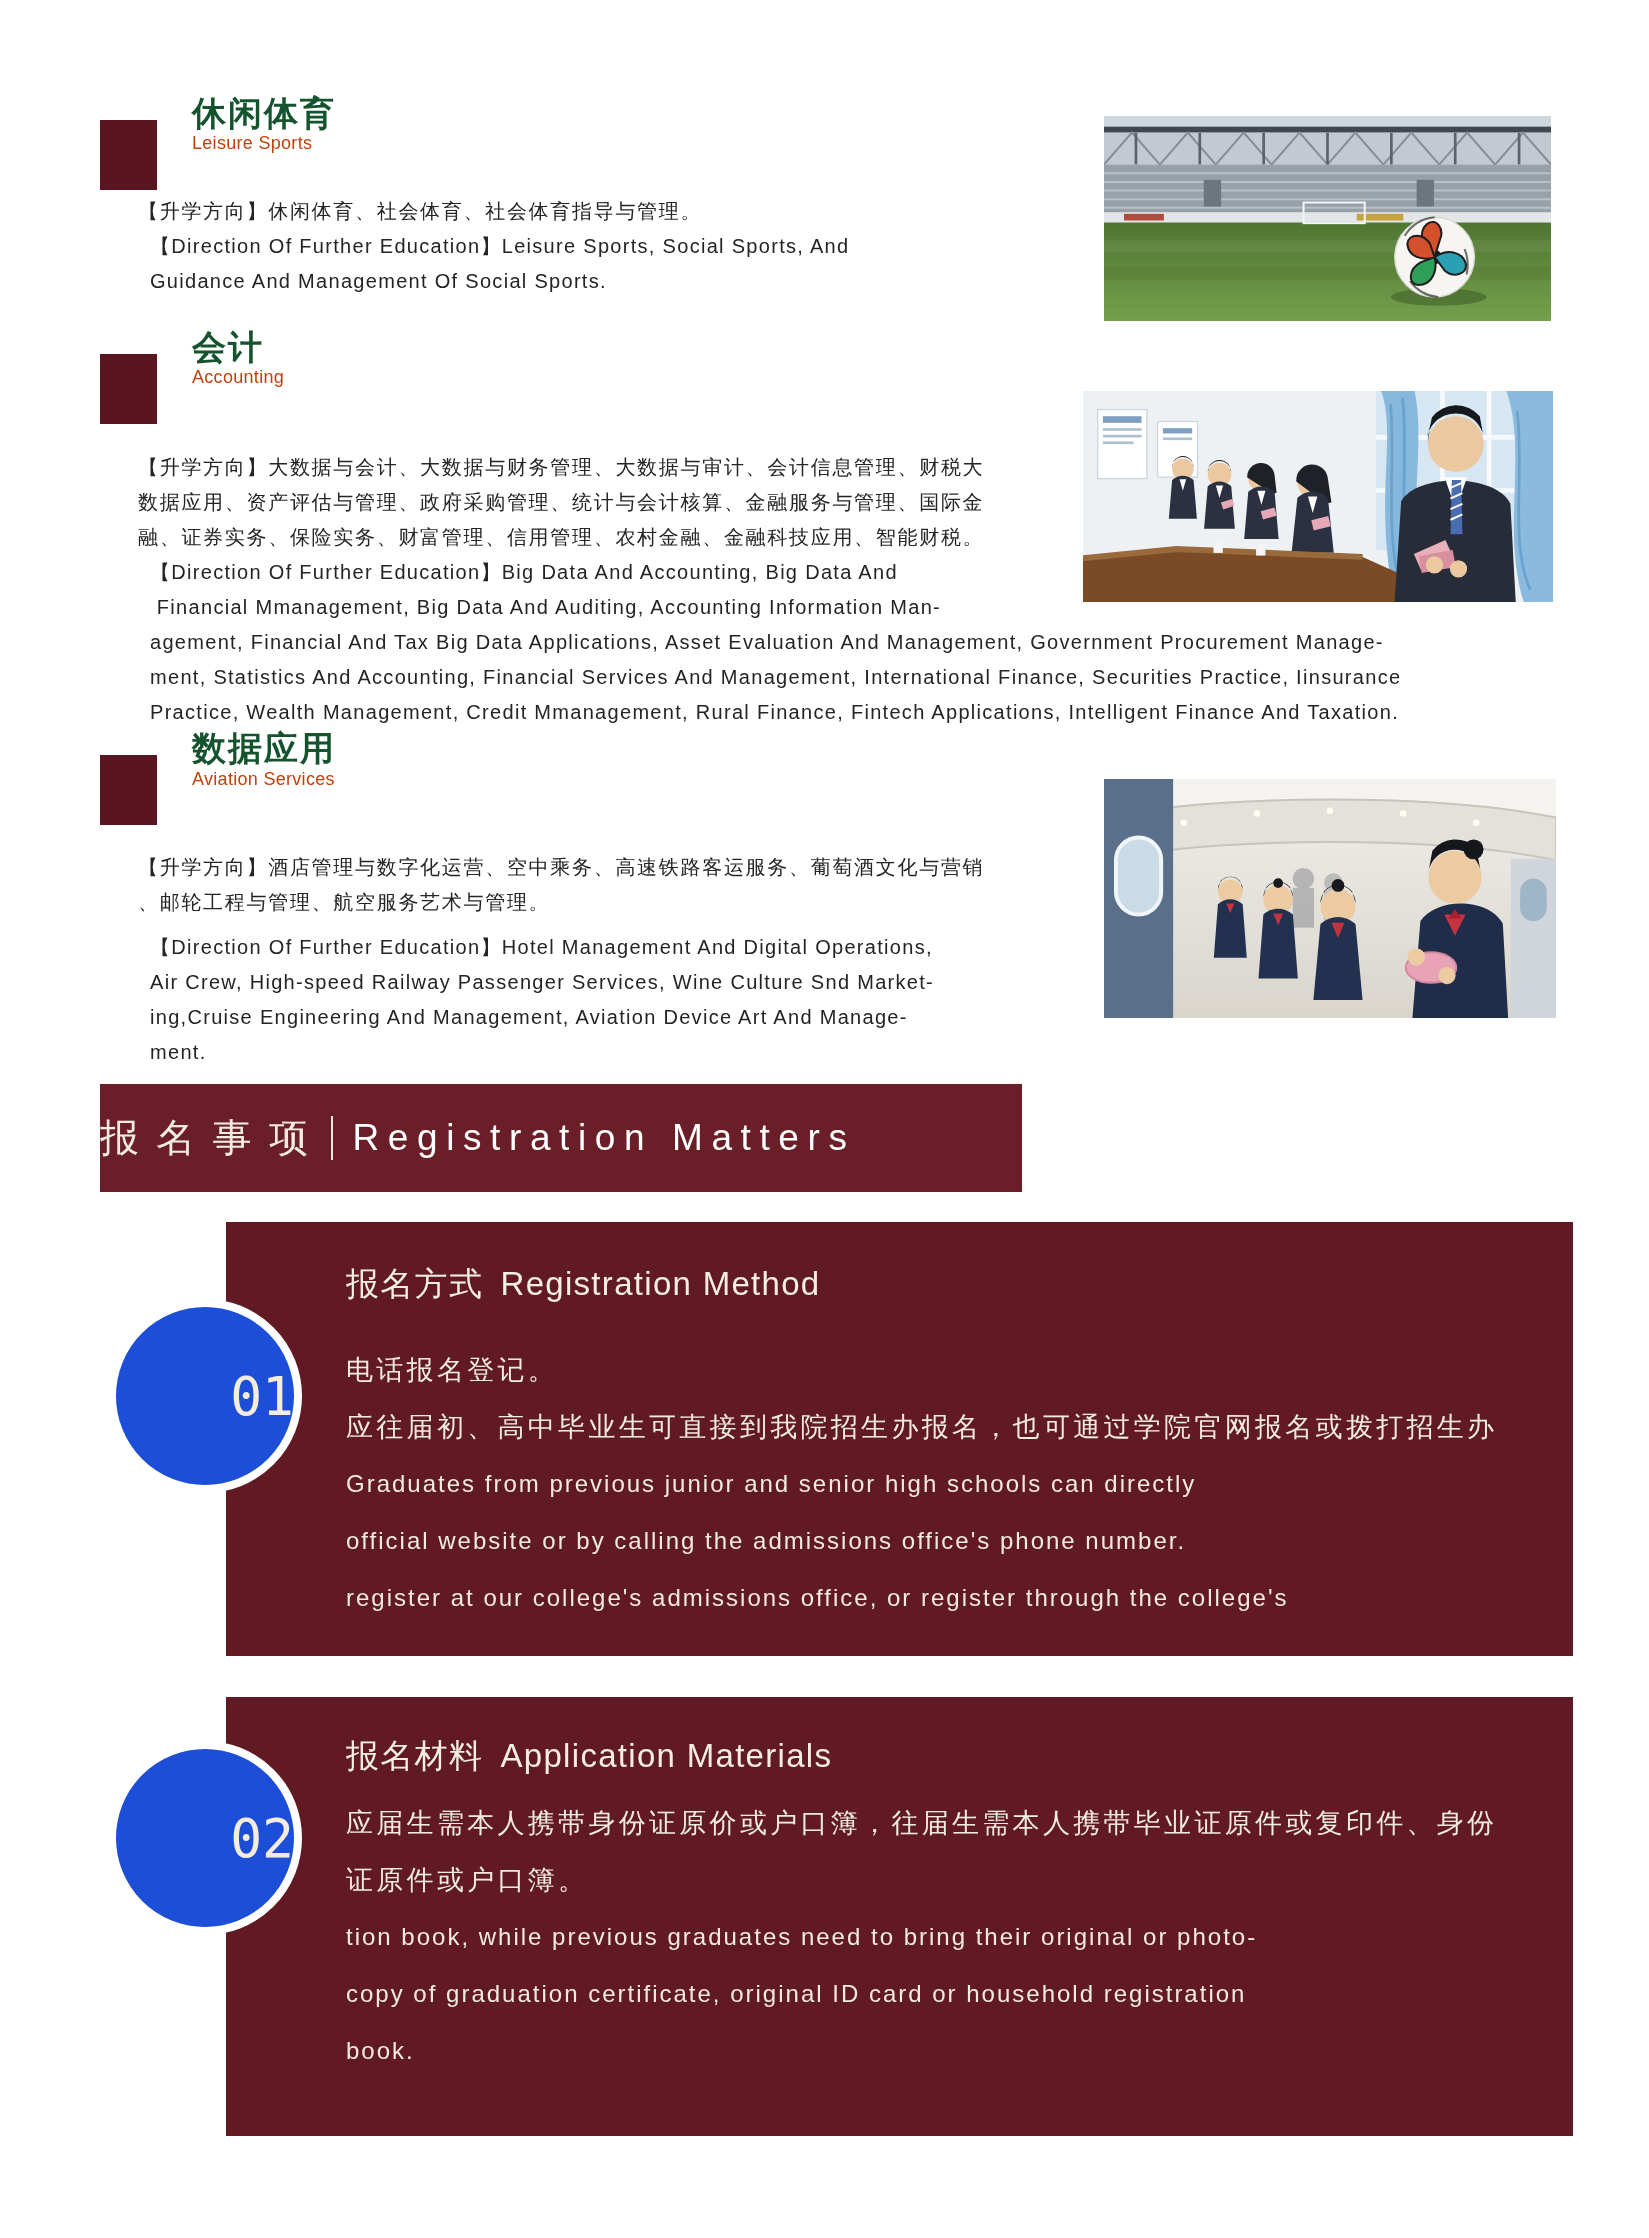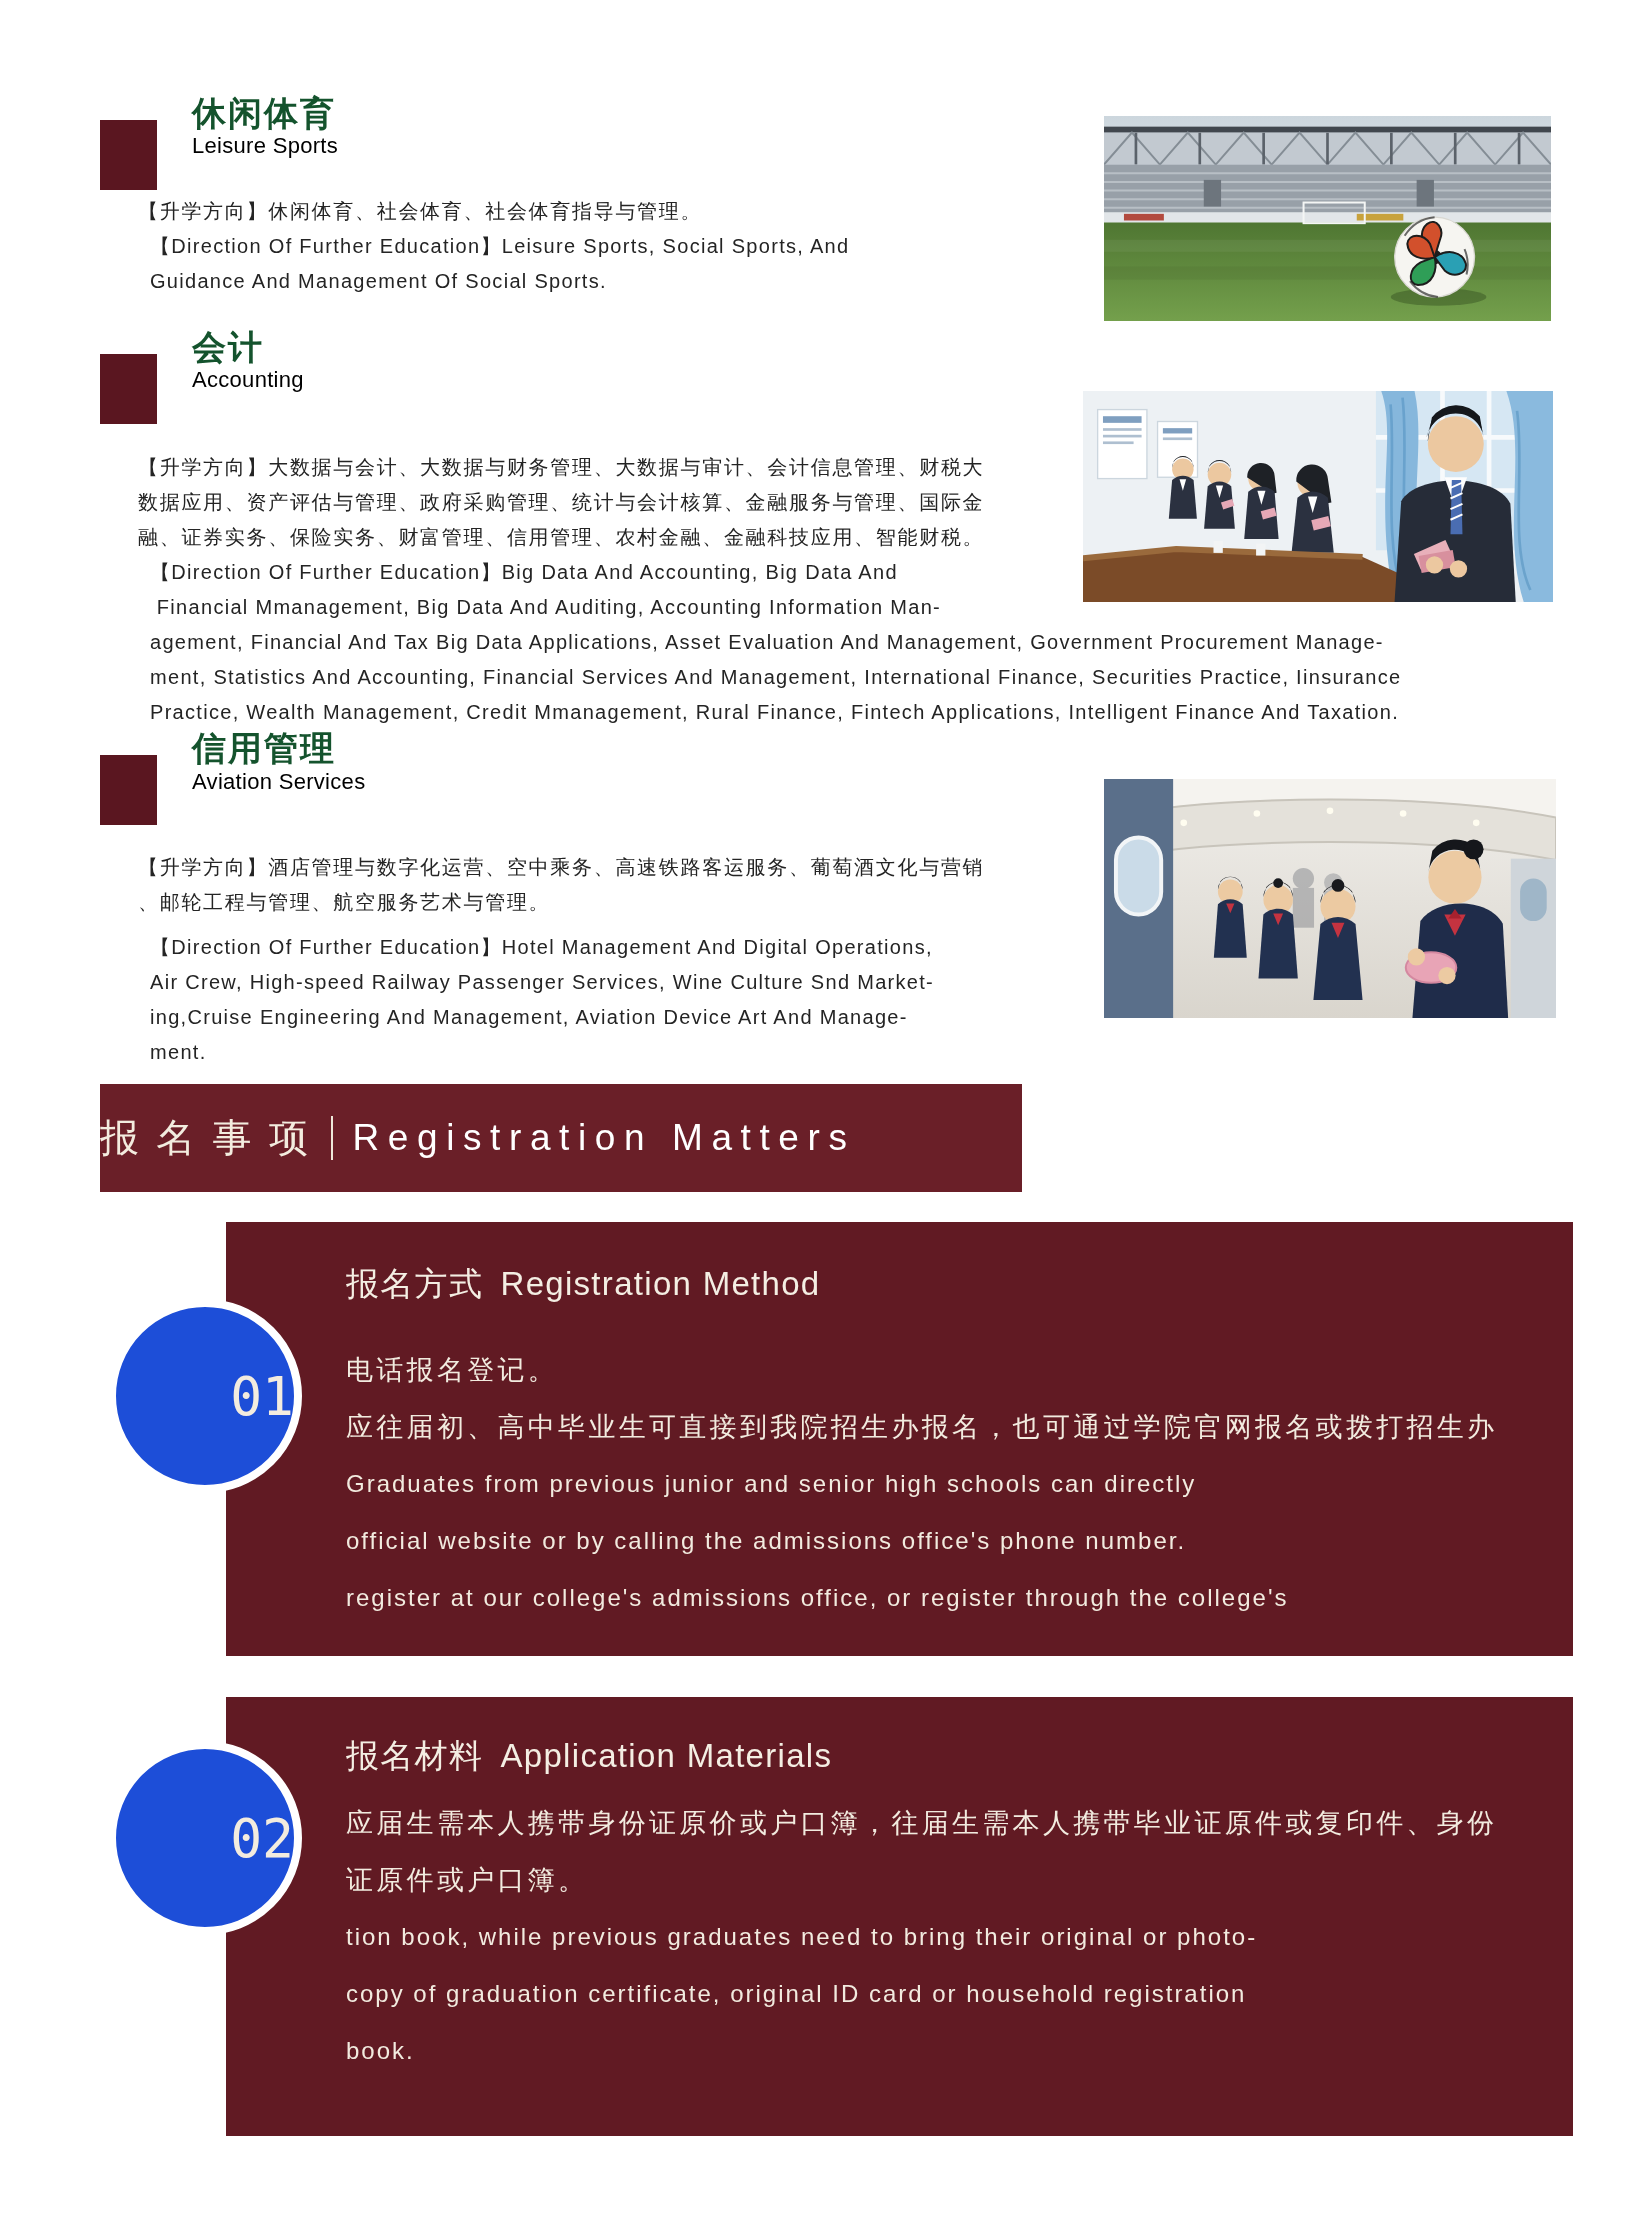--- a/index.html
+++ b/index.html
@@ -2,21 +2,21 @@
 <html style="font-size:10.6px"><head>
 <meta charset="utf-8">
 <style>
   html,body { margin:0; padding:0; background:#ffffff; }
   body { width:1649px; height:2239px; font-family:"Liberation Sans","DejaVu Sans",sans-serif; }
   .page { position:relative; width:1649px; height:2239px; background:#fff; overflow:hidden; }
 
   
   .sq { position:absolute; width:57px; height:70px; background:#5a1620; }
   .pt-cn { position:absolute; font-size:34px; font-weight:700; color:#14532d; letter-spacing:2px; line-height:1.2; }
-  .pt-en { position:absolute; font-size:22px; color:#000000; letter-spacing:0.3px; line-height:1.2; }
+  .pt-en { position:absolute; font-size:18px; color:#c2410c; letter-spacing:0.3px; line-height:1.2; }
   .pbody { position:absolute; }
   .pbody .tline { white-space:pre; line-height:35px; font-size:20px; color:#242424; }
   .pbody.cn .tline { letter-spacing:1.7px; }
   .pbody.en .tline { letter-spacing:1.3px;margin-left:12px; }
 
   .photo { position:absolute; overflow:hidden; background:#dfe4e8; }
   .photo svg { display:block; width:100%; height:100%; }
 
   
   .banner { position:absolute; left:100px; top:1084px; width:922px; height:108px;
@@ -177,21 +177,21 @@
           <rect x="506" y="244" width="52" height="26" transform="rotate(-10 532 257)" fill="#d8909e"></rect>
           <circle cx="528" cy="262" r="13" fill="#ecc8a0"></circle>
           <circle cx="564" cy="268" r="13" fill="#ecc8a0"></circle>
         </g>
       </svg>
     </div>
   </section>
 
   <section>
     <div class="sq" style="left:100px;top:755px"></div>
-    <div class="pt-cn" style="left:192px;top:728px">信用管理</div>
+    <div class="pt-cn" style="left:192px;top:728px">数据应用</div>
     <div class="pt-en" style="left:192px;top:769px">Aviation Services</div>
     <div class="pbody cn" style="left:138px;top:850px">
         <div class="tline">【升学方向】酒店管理与数字化运营、空中乘务、高速铁路客运服务、葡萄酒文化与营销</div>
         <div class="tline">、邮轮工程与管理、航空服务艺术与管理。</div>
       </div>
     <div class="pbody en" style="left:138px;top:930px">
         <div class="tline">【Direction Of Further Education】Hotel Management And Digital Operations,</div>
         <div class="tline">Air Crew, High-speed Railway Passenger Services, Wine Culture Snd Market-</div>
         <div class="tline">ing,Cruise Engineering And Management, Aviation Device Art And Manage-</div>
         <div class="tline">ment.</div>

